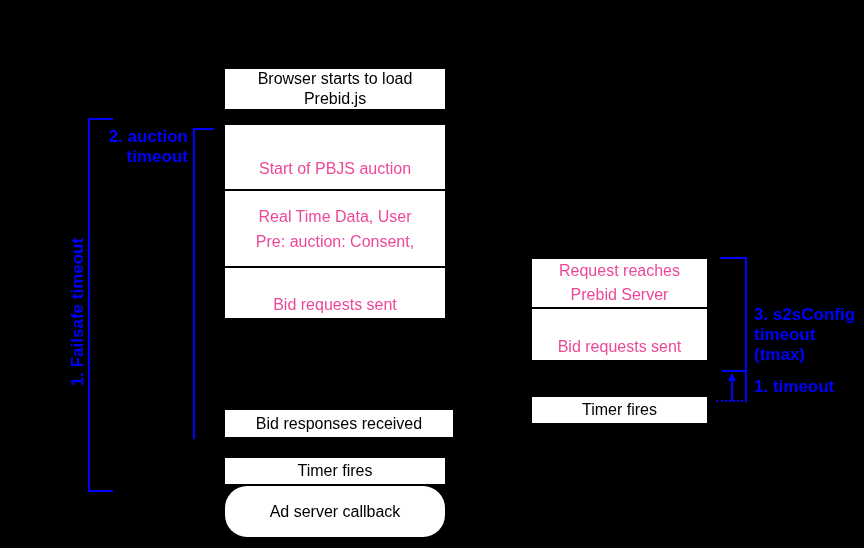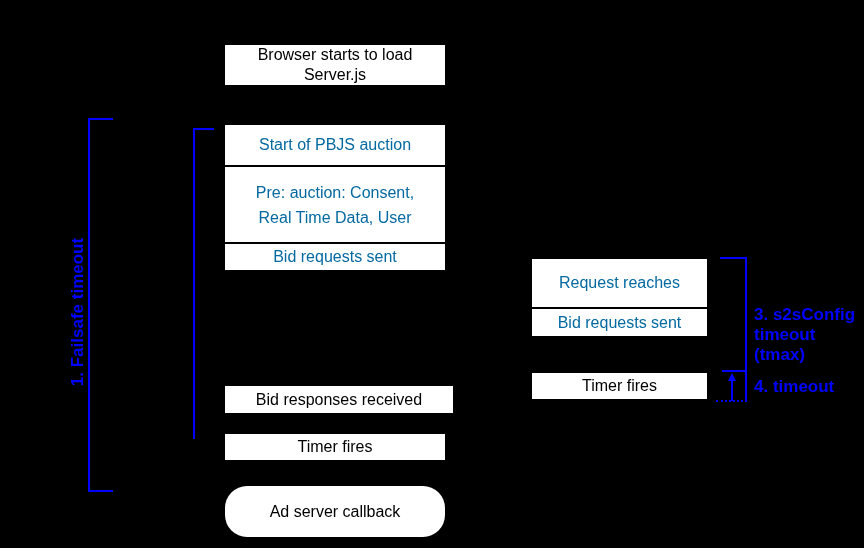--- a/index.html
+++ b/index.html
@@ -28,24 +28,24 @@
     display: flex;
     flex-direction: column;
   }
   .seg {
     display: flex;
     flex-direction: column;
     align-items: center;
     justify-content: center;
     text-align: center;
     font-size: 16px;
-    color: #0369a1;
+    color: #ec4899;
   }
   .sep { height: 2px; background: #000000; }
-  .lh20 { line-height: 20px; }
+  .lh20 { line-height: 20px; margin-top: 24px; }
   .lh24 { line-height: 24px; }
   .lh25 { line-height: 25px; }
   .blue-line { position: absolute; background: #0000ff; }
   .blue-dotted {
     position: absolute;
     height: 0;
     border-top: 2px dotted #0000ff;
     background: transparent;
   }
   .blue-label {
@@ -72,31 +72,31 @@
   }
   .line-block { display: block; }
 </style>
 </head>
 <body>
 
 <div class="canvas">
 
   <div class="box lh20" style="left:225px; top:45px; width:220px; height:40px;">
     <span class="line-block">Browser starts to load</span>
-    <span class="line-block">Server.js</span>
+    <span class="line-block">Prebid.js</span>
   </div>
 
   <div class="stack" style="left:225px; top:125px; width:220px;">
     <div class="seg lh20" style="height:40px;">
       <span class="line-block">Start of PBJS auction</span>
     </div>
     <div class="sep"></div>
     <div class="seg lh25" style="height:75px;">
+      <span class="line-block">Real Time Data, User</span>
       <span class="line-block">Pre: auction: Consent,</span>
-      <span class="line-block">Real Time Data, User</span>
     </div>
     <div class="sep"></div>
     <div class="seg lh20" style="height:26px;">
       <span class="line-block">Bid requests sent</span>
     </div>
   </div>
 
   <div class="box lh20" style="left:225px; top:386px; width:228px; height:27px;">
     <span class="line-block">Bid responses received</span>
   </div>
@@ -105,47 +105,52 @@
     <span class="line-block">Timer fires</span>
   </div>
 
   <div class="box lh25" style="left:225px; top:486px; width:220px; height:51px;border-radius:22px;">
     <span class="line-block">Ad server callback</span>
   </div>
 
   <div class="stack" style="left:532px; top:259px; width:175px;">
     <div class="seg lh24" style="height:48px;">
       <span class="line-block">Request reaches</span>
+      <span class="line-block">Prebid Server</span>
     </div>
     <div class="sep"></div>
     <div class="seg lh20" style="height:27px;">
       <span class="line-block">Bid requests sent</span>
     </div>
   </div>
 
   <div class="box lh20" style="left:532px; top:373px; width:175px; height:26px;">
     <span class="line-block">Timer fires</span>
   </div>
 
   <div class="blue-line" style="left:88px; top:118px; width:2px; height:374px;"></div>
   <div class="blue-line" style="left:88px; top:118px; width:25px; height:2px;"></div>
   <div class="blue-line" style="left:88px; top:490px; width:25px; height:2px;"></div>
   <div class="blue-label label-rotated" style="left:-3px; top:303px; width:160px; height:18px;">1. Failsafe timeout</div>
 
   <div class="blue-line" style="left:193px; top:128px; width:21px; height:2px;"></div>
   <div class="blue-line" style="left:193px; top:128px; width:2px; height:311px;"></div>
+  <div class="blue-label label-right" style="left:88px; top:127px; width:100px;">
+    <span class="line-block">2. auction</span>
+    <span class="line-block">timeout</span>
+  </div>
 
   <div class="blue-line" style="left:745px; top:257px; width:2px; height:145px;"></div>
   <div class="blue-line" style="left:720px; top:257px; width:27px; height:2px;"></div>
   <div class="blue-line" style="left:722px; top:370px; width:25px; height:2px;"></div>
   <div class="blue-label" style="left:754px; top:265px; width:110px;margin-top:40px;">
     <span class="line-block">3. s2sConfig</span>
     <span class="line-block">timeout (tmax)</span>
   </div>
 
   <div class="blue-dotted" style="left:716px; top:400px; width:31px;"></div>
   <div class="blue-line" style="left:731px; top:380px; width:2px; height:21px;"></div>
   <div class="arrow-head-up" style="left:728px; top:373px;"></div>
   <div class="blue-label" style="left:754px; top:377px; width:110px;">
-    <span class="line-block">4. timeout</span>
+    <span class="line-block">1. timeout</span>
   </div>
 
 </div>
 
 </body></html>

